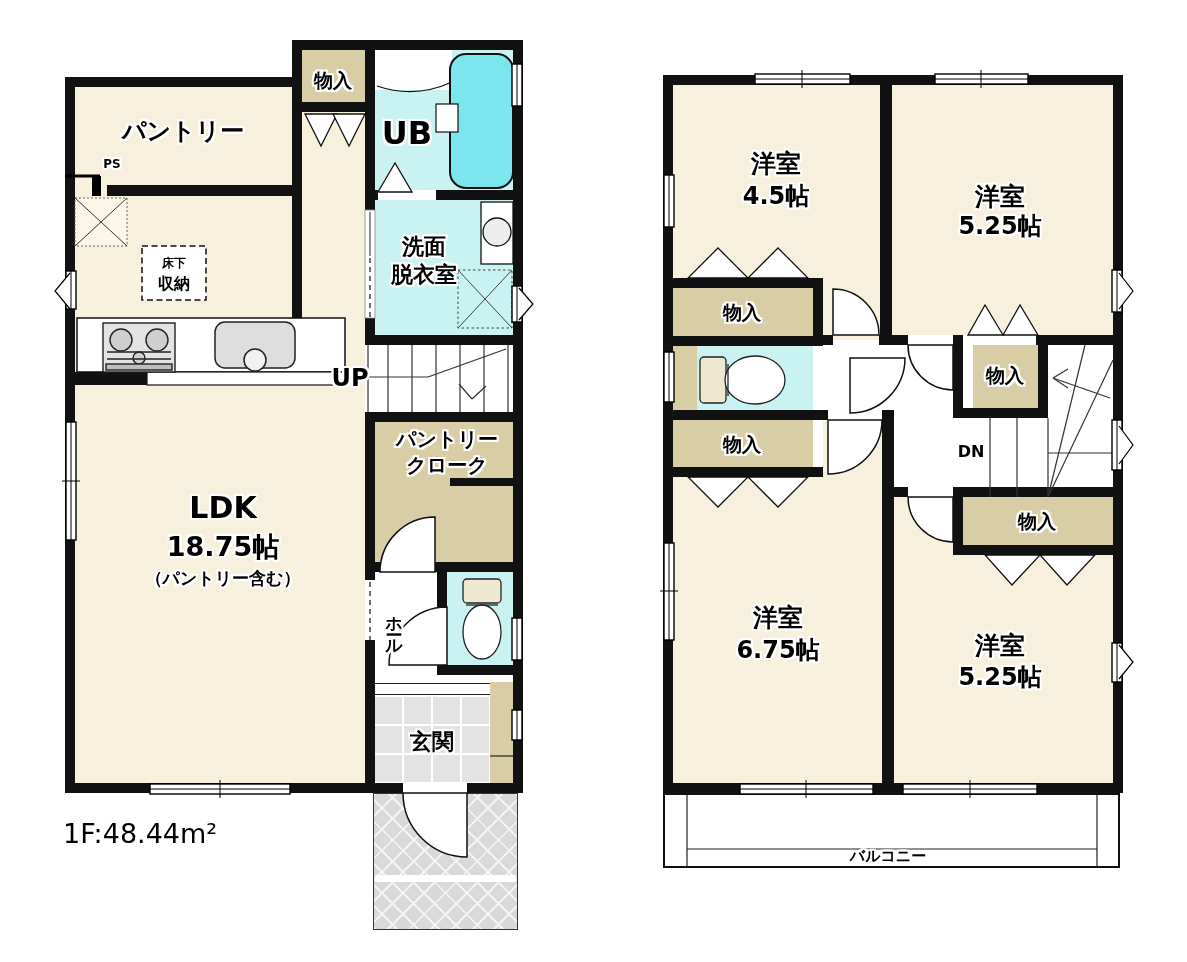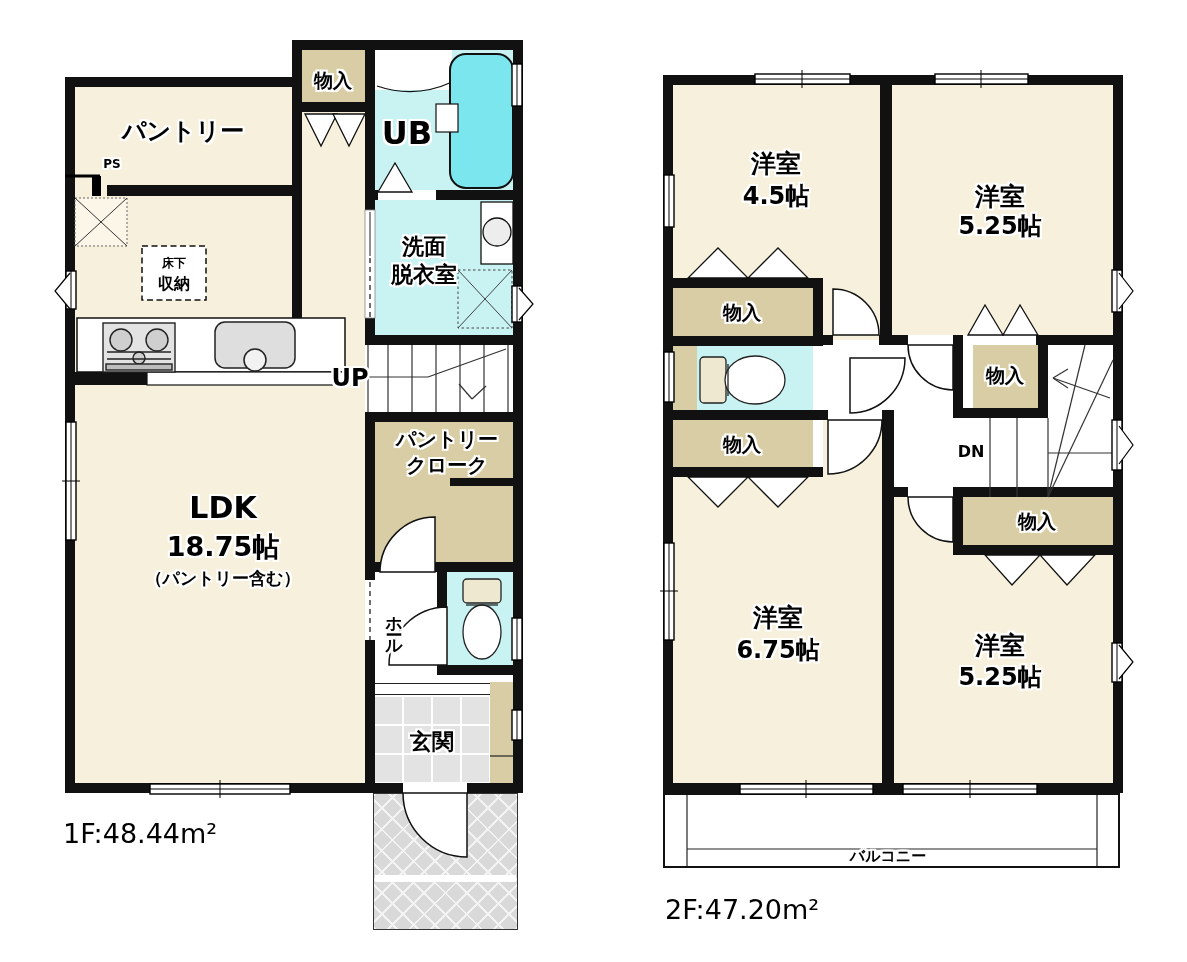--- a/index.html
+++ b/index.html
@@ -316,15 +316,14 @@
   <div class="lbl" style="left:742px;top:312px;font-size:19px">物入</div>
   <div class="lbl" style="left:1005px;top:375px;font-size:19px">物入</div>
   <div class="lbl" style="left:742px;top:444px;font-size:19px">物入</div>
   <div class="lbl" style="left:971px;top:452px;font-size:16px">DN</div>
   <div class="lbl" style="left:1037px;top:521px;font-size:19px">物入</div>
   <div class="lbl" style="left:778px;top:617px;font-size:25px">洋室</div>
   <div class="lbl" style="left:778px;top:650px;font-size:24px">6.75帖</div>
   <div class="lbl" style="left:1000px;top:645px;font-size:25px">洋室</div>
   <div class="lbl" style="left:1000px;top:677px;font-size:24px">5.25帖</div>
   <div class="lbl" style="left:888px;top:856px;font-size:15px">バルコニー</div>
-  <div class="lbl-area" style="left:665px;top:909px">2F:47.20m²</div>
 
 </div>
 
 </body></html>

